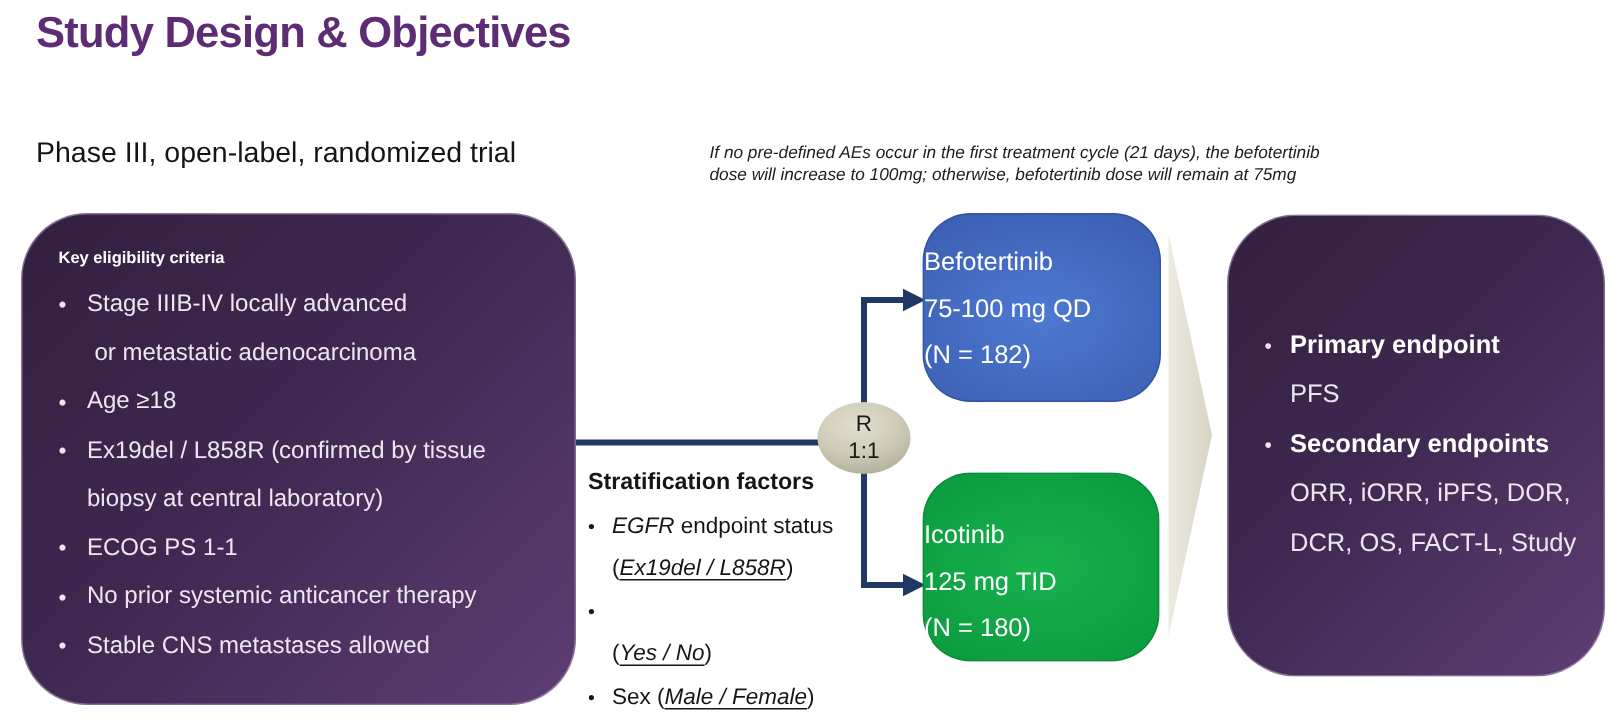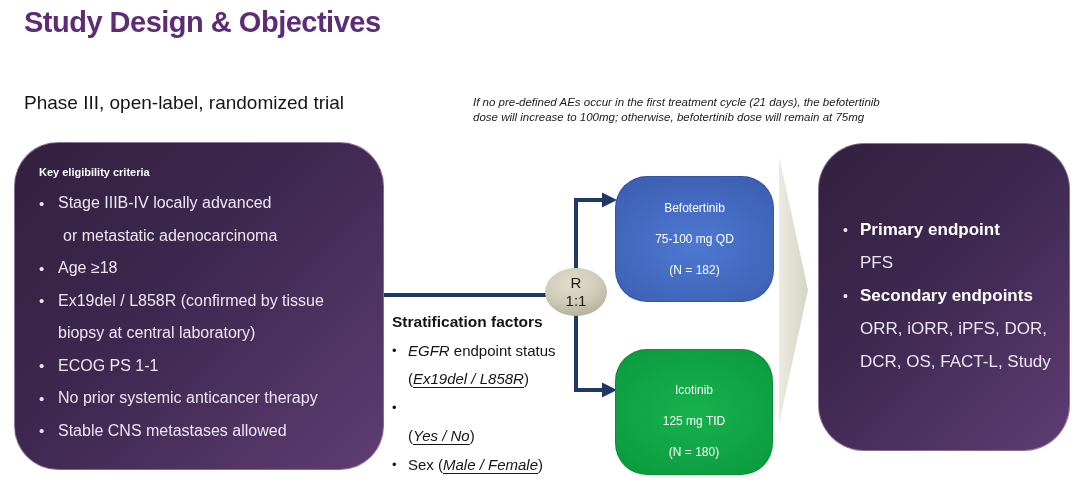--- a/index.html
+++ b/index.html
@@ -39,23 +39,23 @@
   .strat{left:392px;top:308px;width:195px;color:#151515;font-size:15px;line-height:28.5px;}
   .strat .heading{font-weight:bold;font-size:15.5px;}
   .s-row{display:flex;}
   .s-bullet{width:16px;flex:none;font-size:13px;}
   .s-ind{width:16px;flex:none;}
   .it{font-style:italic;}
   .u{text-decoration:underline;text-underline-offset:2.5px;font-style:italic;}
 
   
   .arm{
-    box-sizing:border-box;border-radius:32px;color:#ffffff;text-align:center;
+    box-sizing:border-box;border-radius:32px;color:#ffffff;
     display:flex;flex-direction:column;justify-content:center;
-    font-size:12px;line-height:31px;margin-top:34px;
+    font-size:17px;line-height:31px;
   }
   .arm-blue{
     left:615px;top:142px;width:159px;height:126px;
     background:radial-gradient(95% 85% at 50% 55%,#4e79d2 0%,#3d61b4 70%,#33539f 100%);
     border:1px solid rgba(35,65,140,0.45);
   }
   .arm-green{
     left:615px;top:315px;width:158px;height:126px;padding-top:18px;
     background:radial-gradient(95% 85% at 50% 50%,#17b24e 0%,#0c9c3f 70%,#078d36 100%);
     border:1px solid rgba(5,120,45,0.45);

